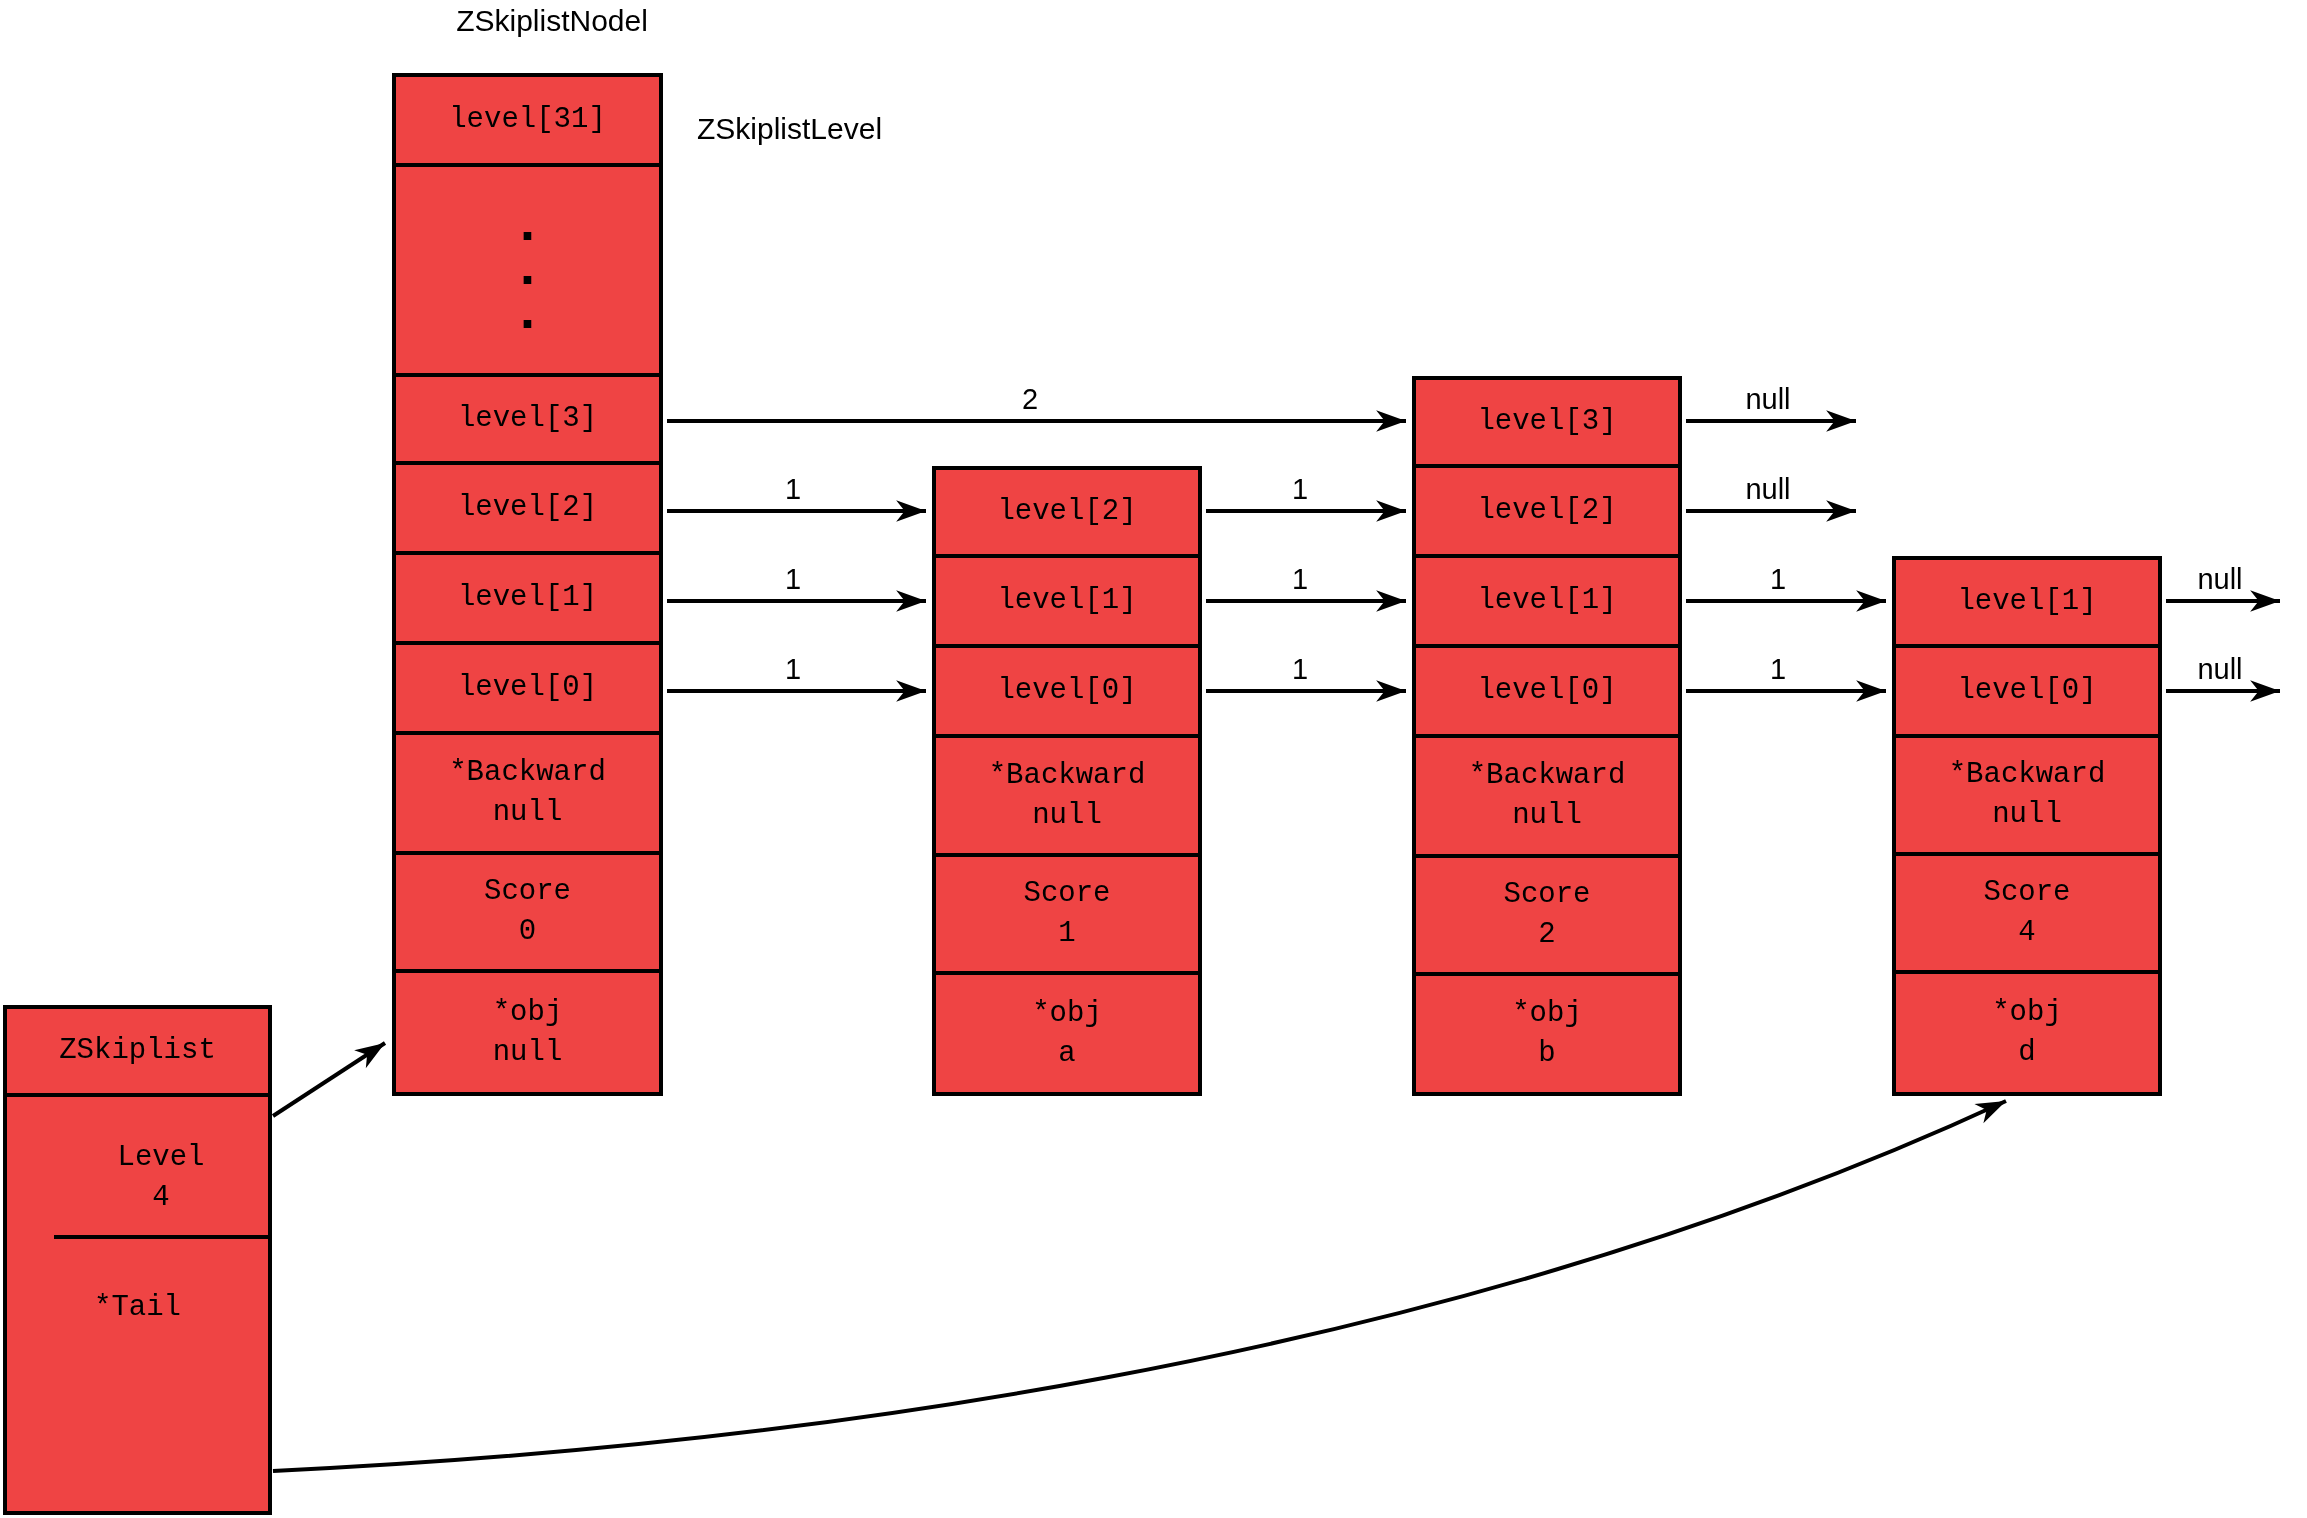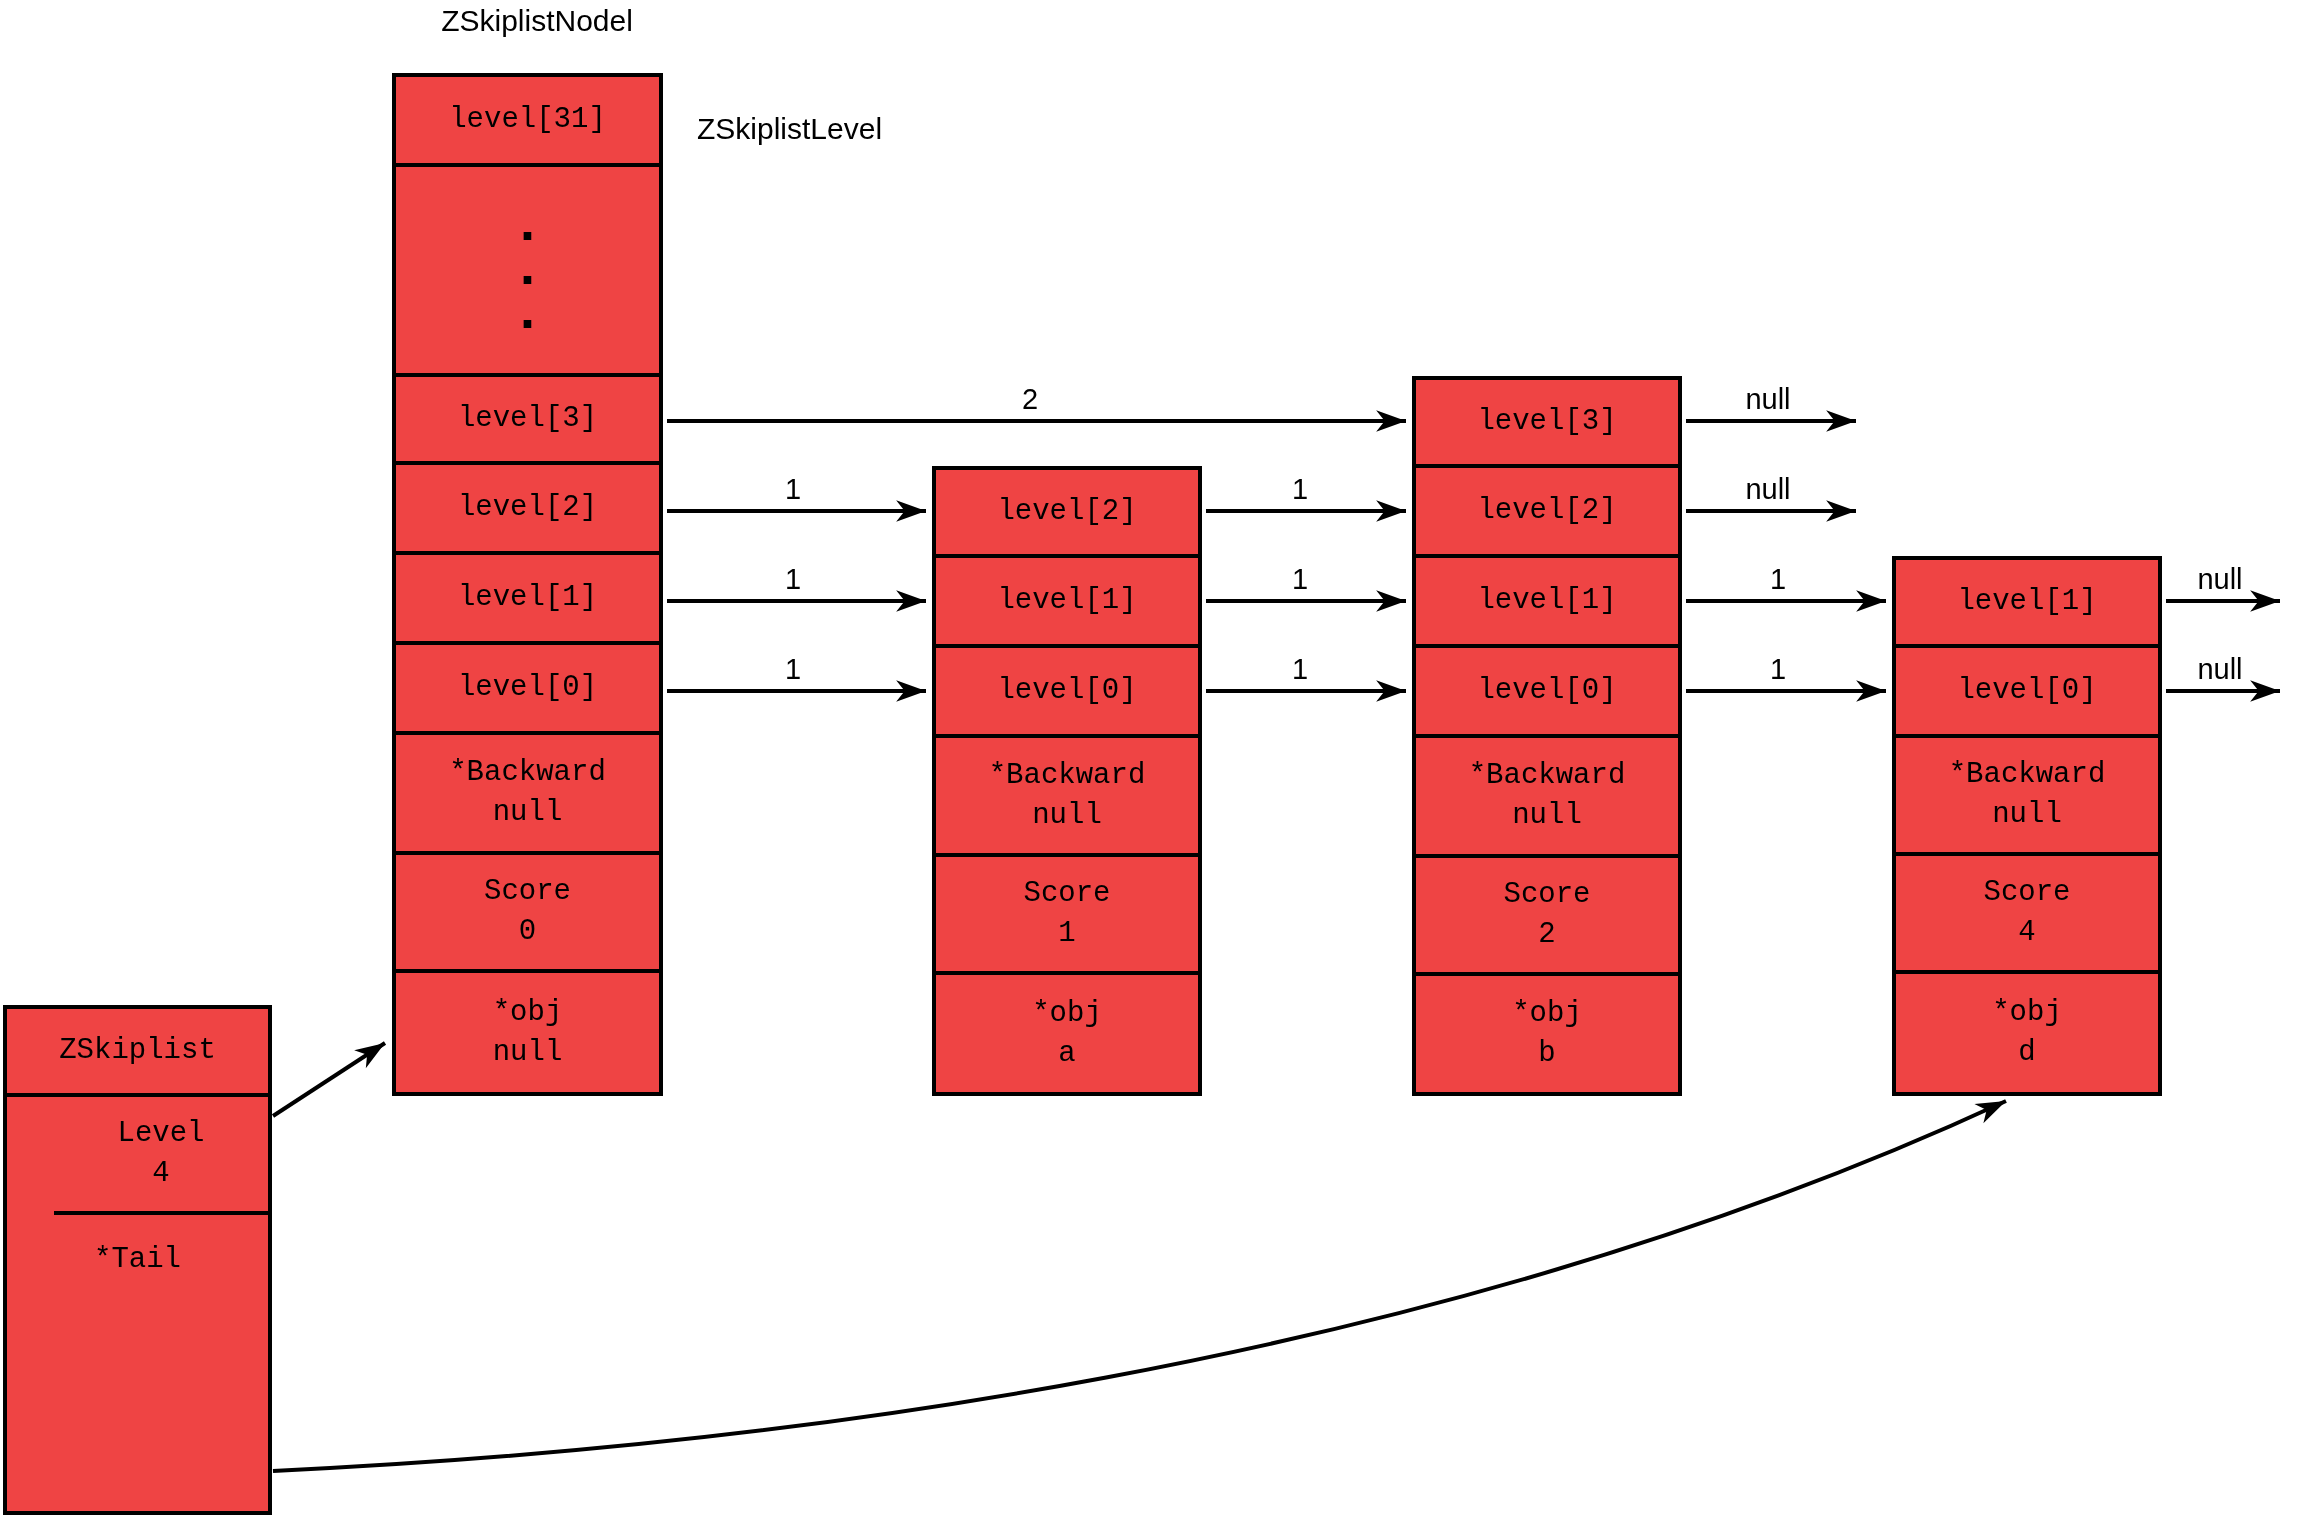--- a/index.html
+++ b/index.html
@@ -82,24 +82,24 @@
     <line x1="1686" y1="691" x2="1886" y2="691" stroke="#000" stroke-width="4" marker-end="url(#ah)"></line>
 
     <line x1="2166" y1="601" x2="2280" y2="601" stroke="#000" stroke-width="4" marker-end="url(#ah)"></line>
     <line x1="2166" y1="691" x2="2280" y2="691" stroke="#000" stroke-width="4" marker-end="url(#ah)"></line>
 
     <line x1="273" y1="1116" x2="385" y2="1043" stroke="#000" stroke-width="4" marker-end="url(#ah)"></line>
 
     <path d="M 273 1471 C 760 1448, 1430 1368, 2006 1101" fill="none" stroke="#000" stroke-width="4" marker-end="url(#ah)"></path>
   </svg>
 
-  <div class="diagram-title" style="left:537px; top:4px; transform:translateX(-50%);text-align:right;">ZSkiplistNodel</div>
+  <div class="diagram-title" style="left:552px; top:4px; transform:translateX(-50%);text-align:right;">ZSkiplistNodel</div>
   <div class="diagram-title" style="left:697px; top:112px;">ZSkiplistLevel</div>
 
-  <div class="node" style="left:3px; top:1005px; width:269px; height:510px;">
+  <div class="node" style="left:3px; top:1005px; width:269px; height:510px;gap:24px;">
     <div class="cell" style="height:88px;">
       <span>ZSkiplist</span>
     </div>
     <div class="cell" style="height:118px;margin-left:47px;">
       <span>Level</span>
       <span>4</span>
     </div>
     <div class="cell" style="height:90px;">
       <span>*Tail</span>
     </div>

